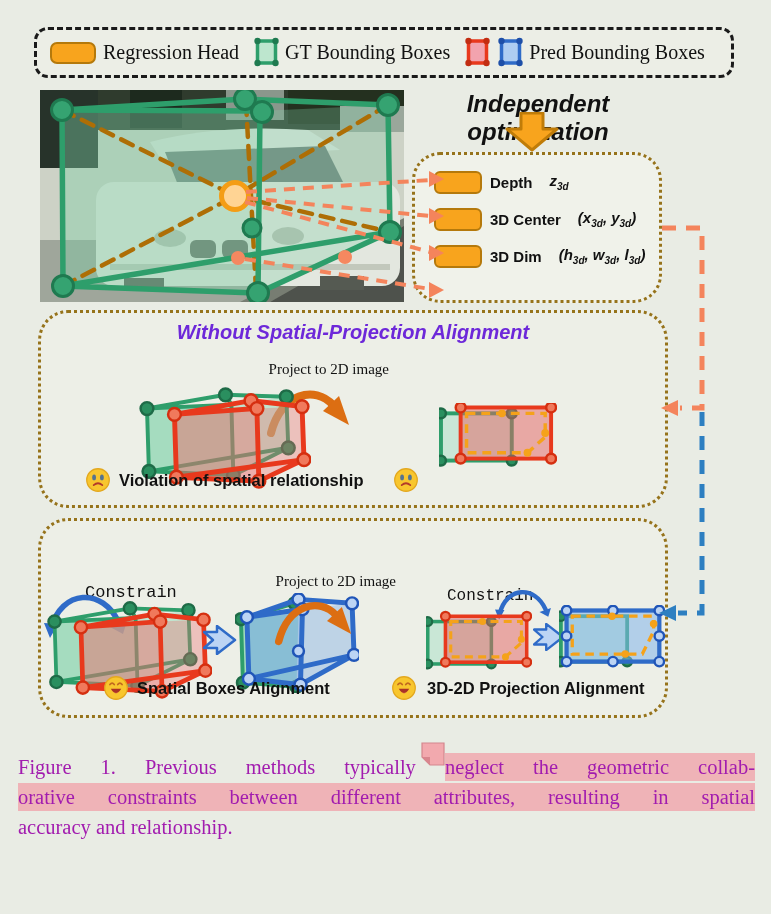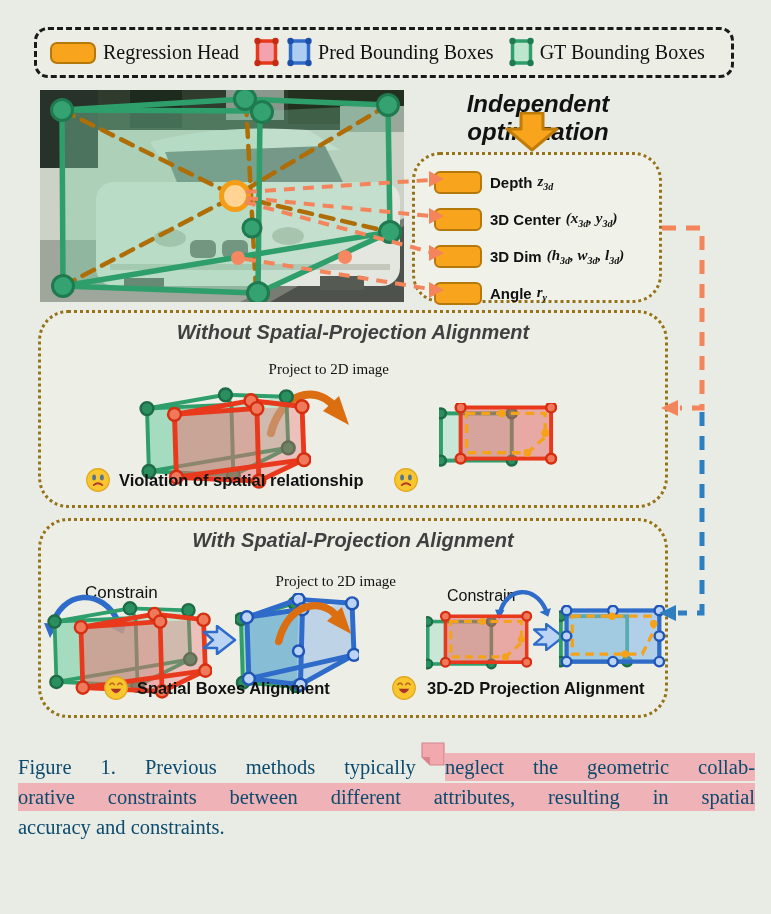--- a/index.html
+++ b/index.html
@@ -9,52 +9,64 @@
   
   .legend{left:34px;top:27px;width:700px;height:51px;border:3px dashed #1a1a1a;border-radius:14px;
           box-sizing:border-box;display:flex;align-items:center;padding:0 0 0 13px;background:#ECEEE6;}
   .lgroup{display:inline-flex;align-items:center;margin-right:14px;}
   .ltext{font-family:"Liberation Serif",serif;font-size:20px;white-space:nowrap;}
   .oswatch{width:46px;height:22px;background:#F8A41D;border:2.5px solid #B5790B;border-radius:7px;
            box-sizing:border-box;margin-right:7px;flex:none;}
   
   .panel{border:3.2px dotted #96731B;border-radius:30px;background:#EDEFE7;box-sizing:border-box;}
   .ptitle{position:absolute;top:8px;left:0;right:0;text-align:center;font-size:20px;font-weight:bold;
-          font-style:italic;color:#404040;}
+          font-style:italic;color:#6d28d9;}
   .projlbl{position:absolute;font-family:"Liberation Serif",serif;font-size:15px;text-align:right;white-space:nowrap;}
-  .constr{position:absolute;font-family:Liberation Sans, sans-serif;font-size:17px;white-space:nowrap;}
+  .constr{position:absolute;font-family:Liberation Mono, monospace;font-size:17px;white-space:nowrap;}
   .caplabel{position:absolute;font-size:16.5px;font-weight:bold;white-space:nowrap;}
   
   .regbox{left:412px;top:152px;width:250px;height:151px;border:3.2px dotted #96731B;border-radius:28px;
           background:#F0F2EA;box-sizing:border-box;}
   .headrow{position:absolute;left:19px;height:26px;display:flex;align-items:center;}
   .pill{width:48px;height:23px;background:#F8A41D;border:2.5px solid #B5790B;border-radius:6px;
         box-sizing:border-box;flex:none;}
   .hname{font-weight:bold;font-size:15px;margin-left:8px;white-space:nowrap;}
-  .hm{font-family:Liberation Serif, serif;font-style:italic;font-weight:bold;font-size:15px;
-      margin-left:5px;white-space:nowrap;}
+  .hm{font-family:Liberation Sans, sans-serif;font-style:italic;font-weight:bold;font-size:15px;
+      margin-left:17px;white-space:nowrap;}
   .hm sub{font-size:10px;font-style:italic;}
   .indep{left:408px;top:90px;width:260px;text-align:center;font-size:24px;font-weight:bold;font-style:italic;}
   
   .cap{left:18px;top:752px;width:737px;font-family:"Liberation Serif",serif;font-size:20.5px;
-       line-height:30px;color:#0c4a6e;}
+       line-height:30px;color:#a21caf;}
   .cap .jl{text-align:justify;text-align-last:justify;}
   .cap .hlt{background:#EFB3B7;padding:3px 0;}
   svg{display:block;}
   .noptr{pointer-events:none;}
 </style>
 </head>
 <body>
 
 <div id="stage">
 
   <div class="abs legend">
     <span class="lgroup">
       <span class="oswatch"></span>
       <span class="ltext">Regression Head</span>
+    </span>
+    <span class="lgroup">
+      <svg width="27" height="33" viewBox="0 0 27 33">
+        <rect x="4.5" y="5" width="18" height="22" fill="#BDE6CE" stroke="#2E9E6B" stroke-width="3.5"></rect>
+        <g fill="#1F7A50">
+            <circle cx="4.5" cy="5" r="3.2"></circle>
+            <circle cx="22.5" cy="5" r="3.2"></circle>
+            <circle cx="4.5" cy="27" r="3.2"></circle>
+            <circle cx="22.5" cy="27" r="3.2"></circle>
+          </g>
+      </svg>
+      <span class="ltext" style="margin-left:5px">GT Bounding Boxes</span>
     </span>
     <span class="lgroup">
       <svg width="27" height="33" viewBox="0 0 27 33">
         <rect x="4.5" y="5" width="18" height="22" fill="#F2A3AE" stroke="#E8391D" stroke-width="3.5"></rect>
         <g fill="#C22D12">
             <circle cx="4.5" cy="5" r="3.2"></circle>
             <circle cx="22.5" cy="5" r="3.2"></circle>
             <circle cx="4.5" cy="27" r="3.2"></circle>
             <circle cx="22.5" cy="27" r="3.2"></circle>
           </g>
@@ -62,32 +74,20 @@
       <svg width="27" height="33" viewBox="0 0 27 33" style="margin-left:6px">
         <rect x="4.5" y="5" width="18" height="22" fill="#AECDF2" stroke="#2F6BC8" stroke-width="3.5"></rect>
         <g fill="#1E4FA8">
             <circle cx="4.5" cy="5" r="3.2"></circle>
             <circle cx="22.5" cy="5" r="3.2"></circle>
             <circle cx="4.5" cy="27" r="3.2"></circle>
             <circle cx="22.5" cy="27" r="3.2"></circle>
           </g>
       </svg>
       <span class="ltext" style="margin-left:5px">Pred Bounding Boxes</span>
-    </span>
-    <span class="lgroup">
-      <svg width="27" height="33" viewBox="0 0 27 33">
-        <rect x="4.5" y="5" width="18" height="22" fill="#BDE6CE" stroke="#2E9E6B" stroke-width="3.5"></rect>
-        <g fill="#1F7A50">
-            <circle cx="4.5" cy="5" r="3.2"></circle>
-            <circle cx="22.5" cy="5" r="3.2"></circle>
-            <circle cx="4.5" cy="27" r="3.2"></circle>
-            <circle cx="22.5" cy="27" r="3.2"></circle>
-          </g>
-      </svg>
-      <span class="ltext" style="margin-left:5px">GT Bounding Boxes</span>
     </span>
   </div>
 
   <svg class="abs" style="left:40px;top:90px" width="364" height="212" viewBox="0 0 364 212">
     <rect width="364" height="212" fill="#CDD2C6"></rect>
     <rect width="364" height="40" fill="#2F3B2D"></rect>
     <rect x="0" y="0" width="58" height="78" fill="#27332A"></rect>
     <rect x="90" y="0" width="52" height="38" fill="#1D2A1E"></rect>
     <rect x="186" y="0" width="58" height="30" fill="#8A978C"></rect>
     <rect x="248" y="0" width="116" height="34" fill="#24301F"></rect>
@@ -149,25 +149,20 @@
     <div class="headrow" style="top:51px">
       <span class="pill"></span>
       <span class="hname">3D Center</span>
       <span class="hm">(x<sub>3d</sub>, y<sub>3d</sub>)</span>
     </div>
     <div class="headrow" style="top:88px">
       <span class="pill"></span>
       <span class="hname">3D Dim</span>
       <span class="hm">(h<sub>3d</sub>, w<sub>3d</sub>, l<sub>3d</sub>)</span>
     </div>
-    <div class="headrow" style="top:125px">
-      <span class="pill"></span>
-      <span class="hname">Angle</span>
-      <span class="hm">r<sub>y</sub></span>
-    </div>
   </div>
 
   <div class="abs panel" style="left:38px;top:310px;width:630px;height:198px">
     <div class="ptitle">Without Spatial-Projection Alignment</div>
     <div class="projlbl" style="left:168px;top:48px;width:180px">Project to 2D image</div>
     <svg class="abs" style="left:222px;top:70px" width="92" height="56" viewBox="0 0 92 56">
       <path d="M8,50 C18,10 52,2 70,22" fill="none" stroke="#DC6E12" stroke-width="8" stroke-linecap="round"></path>
       <polygon points="86,42 60,28 76,13" fill="#DC6E12"></polygon>
     </svg>
 
@@ -236,21 +231,20 @@
     <div class="caplabel" style="left:78px;top:158px">Violation of spatial relationship</div>
     <svg class="abs" style="left:352px;top:154px" width="26" height="26" viewBox="0 0 30 30">
       <circle cx="15" cy="15" r="13" fill="#F8C62E" stroke="#E3A81F" stroke-width="1.5"></circle>
       <ellipse cx="10.5" cy="12" rx="2.2" ry="3.4" fill="#56748F"></ellipse>
         <ellipse cx="19.5" cy="12" rx="2.2" ry="3.4" fill="#56748F"></ellipse>
       <path d="M10,21 Q15,16.5 20,21" fill="none" stroke="#B23A2A" stroke-width="2" stroke-linecap="round"></path>
     </svg>
   </div>
 
   <div class="abs panel" style="left:38px;top:518px;width:630px;height:200px">
-    <div class="ptitle">With Spatial-Projection Alignment</div>
     <div class="constr" style="left:44px;top:62px">Constrain</div>
     <svg class="abs" style="left:0px;top:64px" width="92" height="54" viewBox="0 0 92 54">
       <path d="M10,44 C20,4 62,2 78,38" fill="none" stroke="#2F6BC8" stroke-width="5.5" stroke-linecap="round"></path>
       <polygon points="9,53 3,38 17,39" fill="#2F6BC8"></polygon>
       <polygon points="82,49 69,42 86,36" fill="#2F6BC8"></polygon>
     </svg>
 
     <svg class="abs" style="left:6px;top:76px" width="165" height="102" viewBox="0 0 175 108">
       <polygon points="8,26 94,22 96,94 10,90" fill="rgba(140,214,178,0.75)"></polygon>
       <polygon points="94,22 150,14 152,66 96,94" fill="rgba(140,214,178,0.45)"></polygon>
@@ -411,21 +405,21 @@
     </g>
     <path d="M662,228 L702,228 L702,408 L680,408" fill="none" stroke="#F4845C" stroke-width="5" stroke-dasharray="14 10"></path>
     <polygon points="661,408 678,400 678,416" fill="#F4845C"></polygon>
     <path d="M702,412 L702,613 L678,613" fill="none" stroke="#2D7FC1" stroke-width="5" stroke-dasharray="14 10"></path>
     <polygon points="659,613 676,605 676,621" fill="#2D7FC1"></polygon>
   </svg>
 
   <div class="abs cap">
     <div class="jl"><span>Figure 1. Previous methods typically </span><span class="hlt">neglect the geometric collab-</span><span></span></div>
     <div class="jl"><span></span><span class="hlt">orative constraints between different attributes, resulting in spatial</span><span></span></div>
-    <div><span>accuracy and constraints.</span></div>
+    <div><span>accuracy and relationship.</span></div>
   </div>
 
   <svg class="abs" style="left:419px;top:740px;z-index:8" width="28" height="28" viewBox="0 0 28 28">
     <path d="M3,3 H25 V25 H11 L3,17 Z" fill="#F2A9AE" stroke="#D4868D" stroke-width="1.2"></path>
     <path d="M3,17 L11,25 L11,17 Z" fill="#D9868E"></path>
   </svg>
 
 </div>
 
 </body></html>

